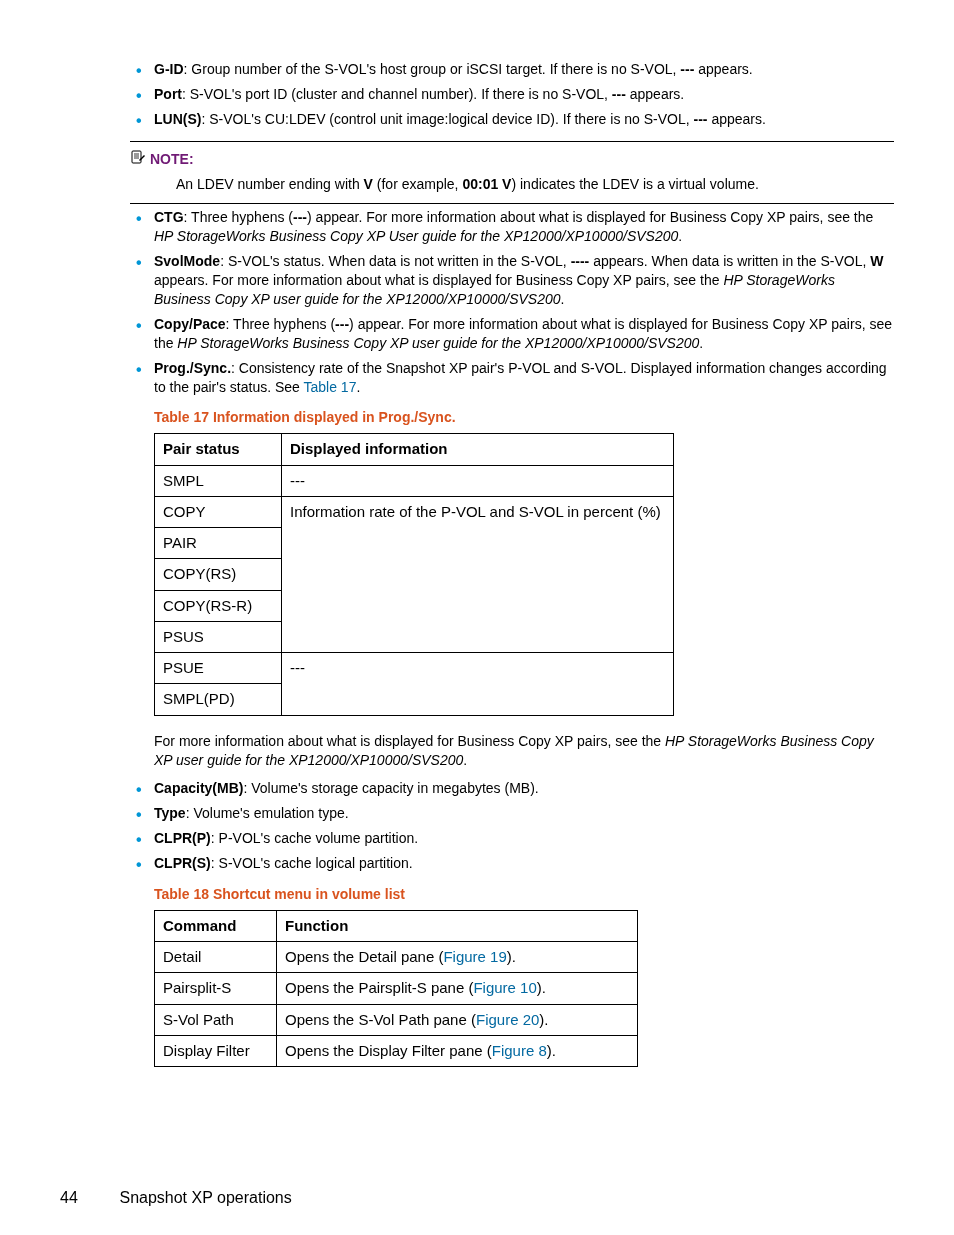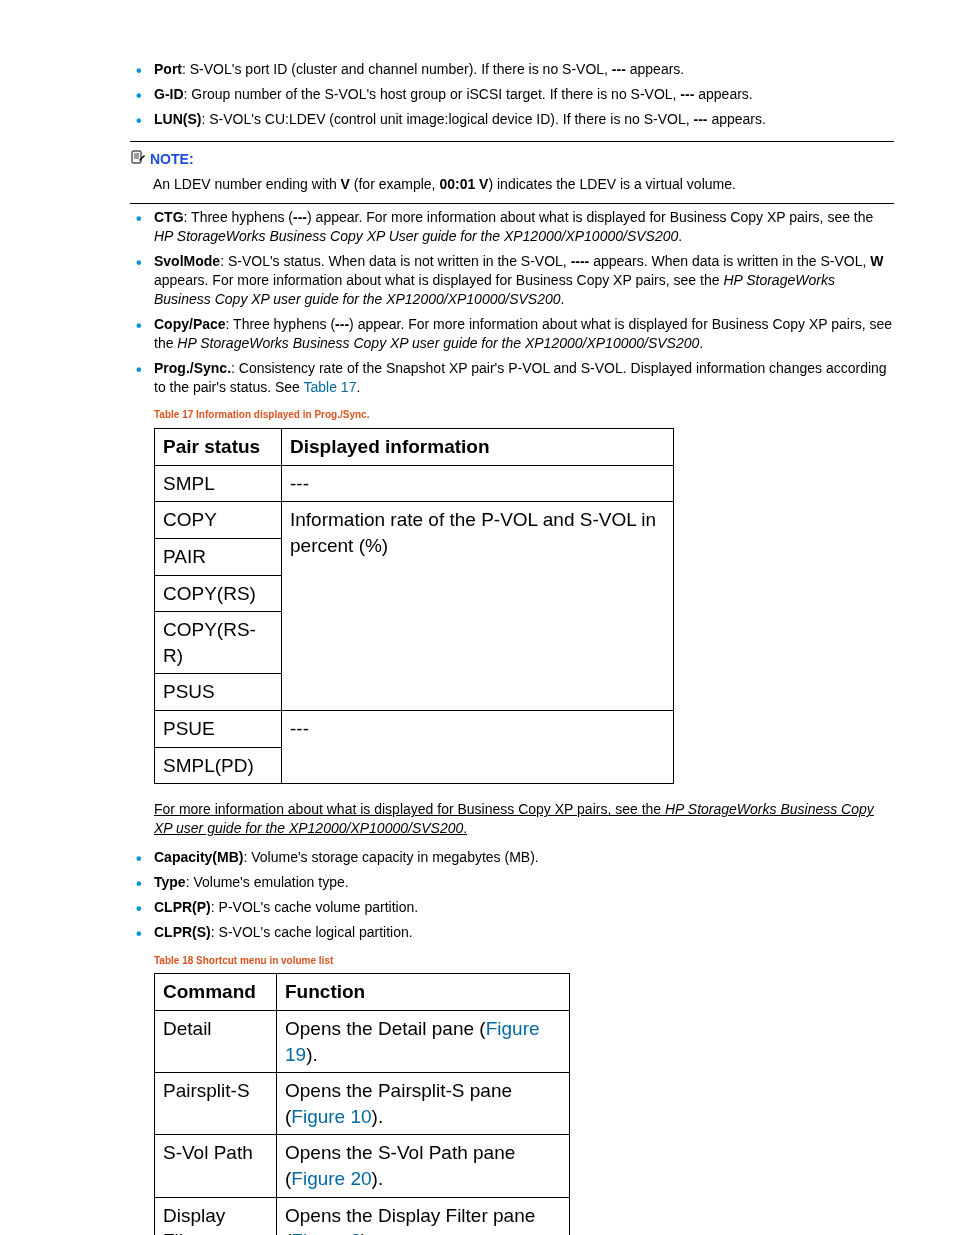--- a/index.html
+++ b/index.html
@@ -43,48 +43,48 @@
   .note-block {
     margin: 8px 0 10px 0;
   }
   .note-icon {
     display: inline-block;
     vertical-align: top;
     margin-right: 4px;
     font-size: 14px;
   }
   .note-label {
-    color: #1d4ed8;
+    color: #701a75;
     font-weight: bold;
     display: inline;
     text-align: center;
   }
   .note-body {
-    margin-left: 23px;
+    margin-left: 46px;
     margin-top: 4px;
   }
   .table-caption {
     color: #d9531e;
     font-weight: bold;
     margin: 8px 0 6px 24px;
-    font-size: 10px;
+    font-size: 14px;
   }
   table {
     border-collapse: collapse;
     margin-left: 24px;
     margin-bottom: 14px;
   }
   table.t17 { width: 520px; }
-  table.t18 { width: 416px; }
+  table.t18 { width: 484px; }
   th, td {
     border: 1px solid #000;
     padding: 5px 8px;
     text-align: left;
     vertical-align: top;
-    font-size: 19px;
+    font-size: 15px;
   }
   th {
     font-weight: bold;
   }
   .rowspan-cell {
     vertical-align: top;
   }
   .link {
     color: #0369a1;
   }
@@ -92,34 +92,33 @@
     position: relative;
     margin-top: 120px;
     font-size: 16px;
   }
   .footer-page {
     display: inline-block;
     width: 55px;
   }
   .after-table-para {
     margin: 16px 0 10px 24px;
-    text-decoration: underline;
   }
 </style>
 </head>
 <body>
 
 <div class="content">
 
   <ul class="main-list">
     <li>
+      <span class="bold">G-ID</span><span>: Group number of the S-VOL's host group or iSCSI target. If there is no S-VOL, </span><span class="bold">---</span><span> appears.</span>
+    </li>
+    <li>
       <span class="bold">Port</span><span>: S-VOL's port ID (cluster and channel number). If there is no S-VOL, </span><span class="bold">---</span><span> appears.</span>
-    </li>
-    <li>
-      <span class="bold">G-ID</span><span>: Group number of the S-VOL's host group or iSCSI target. If there is no S-VOL, </span><span class="bold">---</span><span> appears.</span>
     </li>
     <li>
       <span class="bold">LUN(S)</span><span>: S-VOL's CU:LDEV (control unit image:logical device ID). If there is no S-VOL, </span><span class="bold">---</span><span> appears.</span>
     </li>
   </ul>
 
   <hr class="hr">
   <div class="note-block">
     <span class="note-icon">
       <svg width="16" height="16" viewBox="0 0 16 16">

